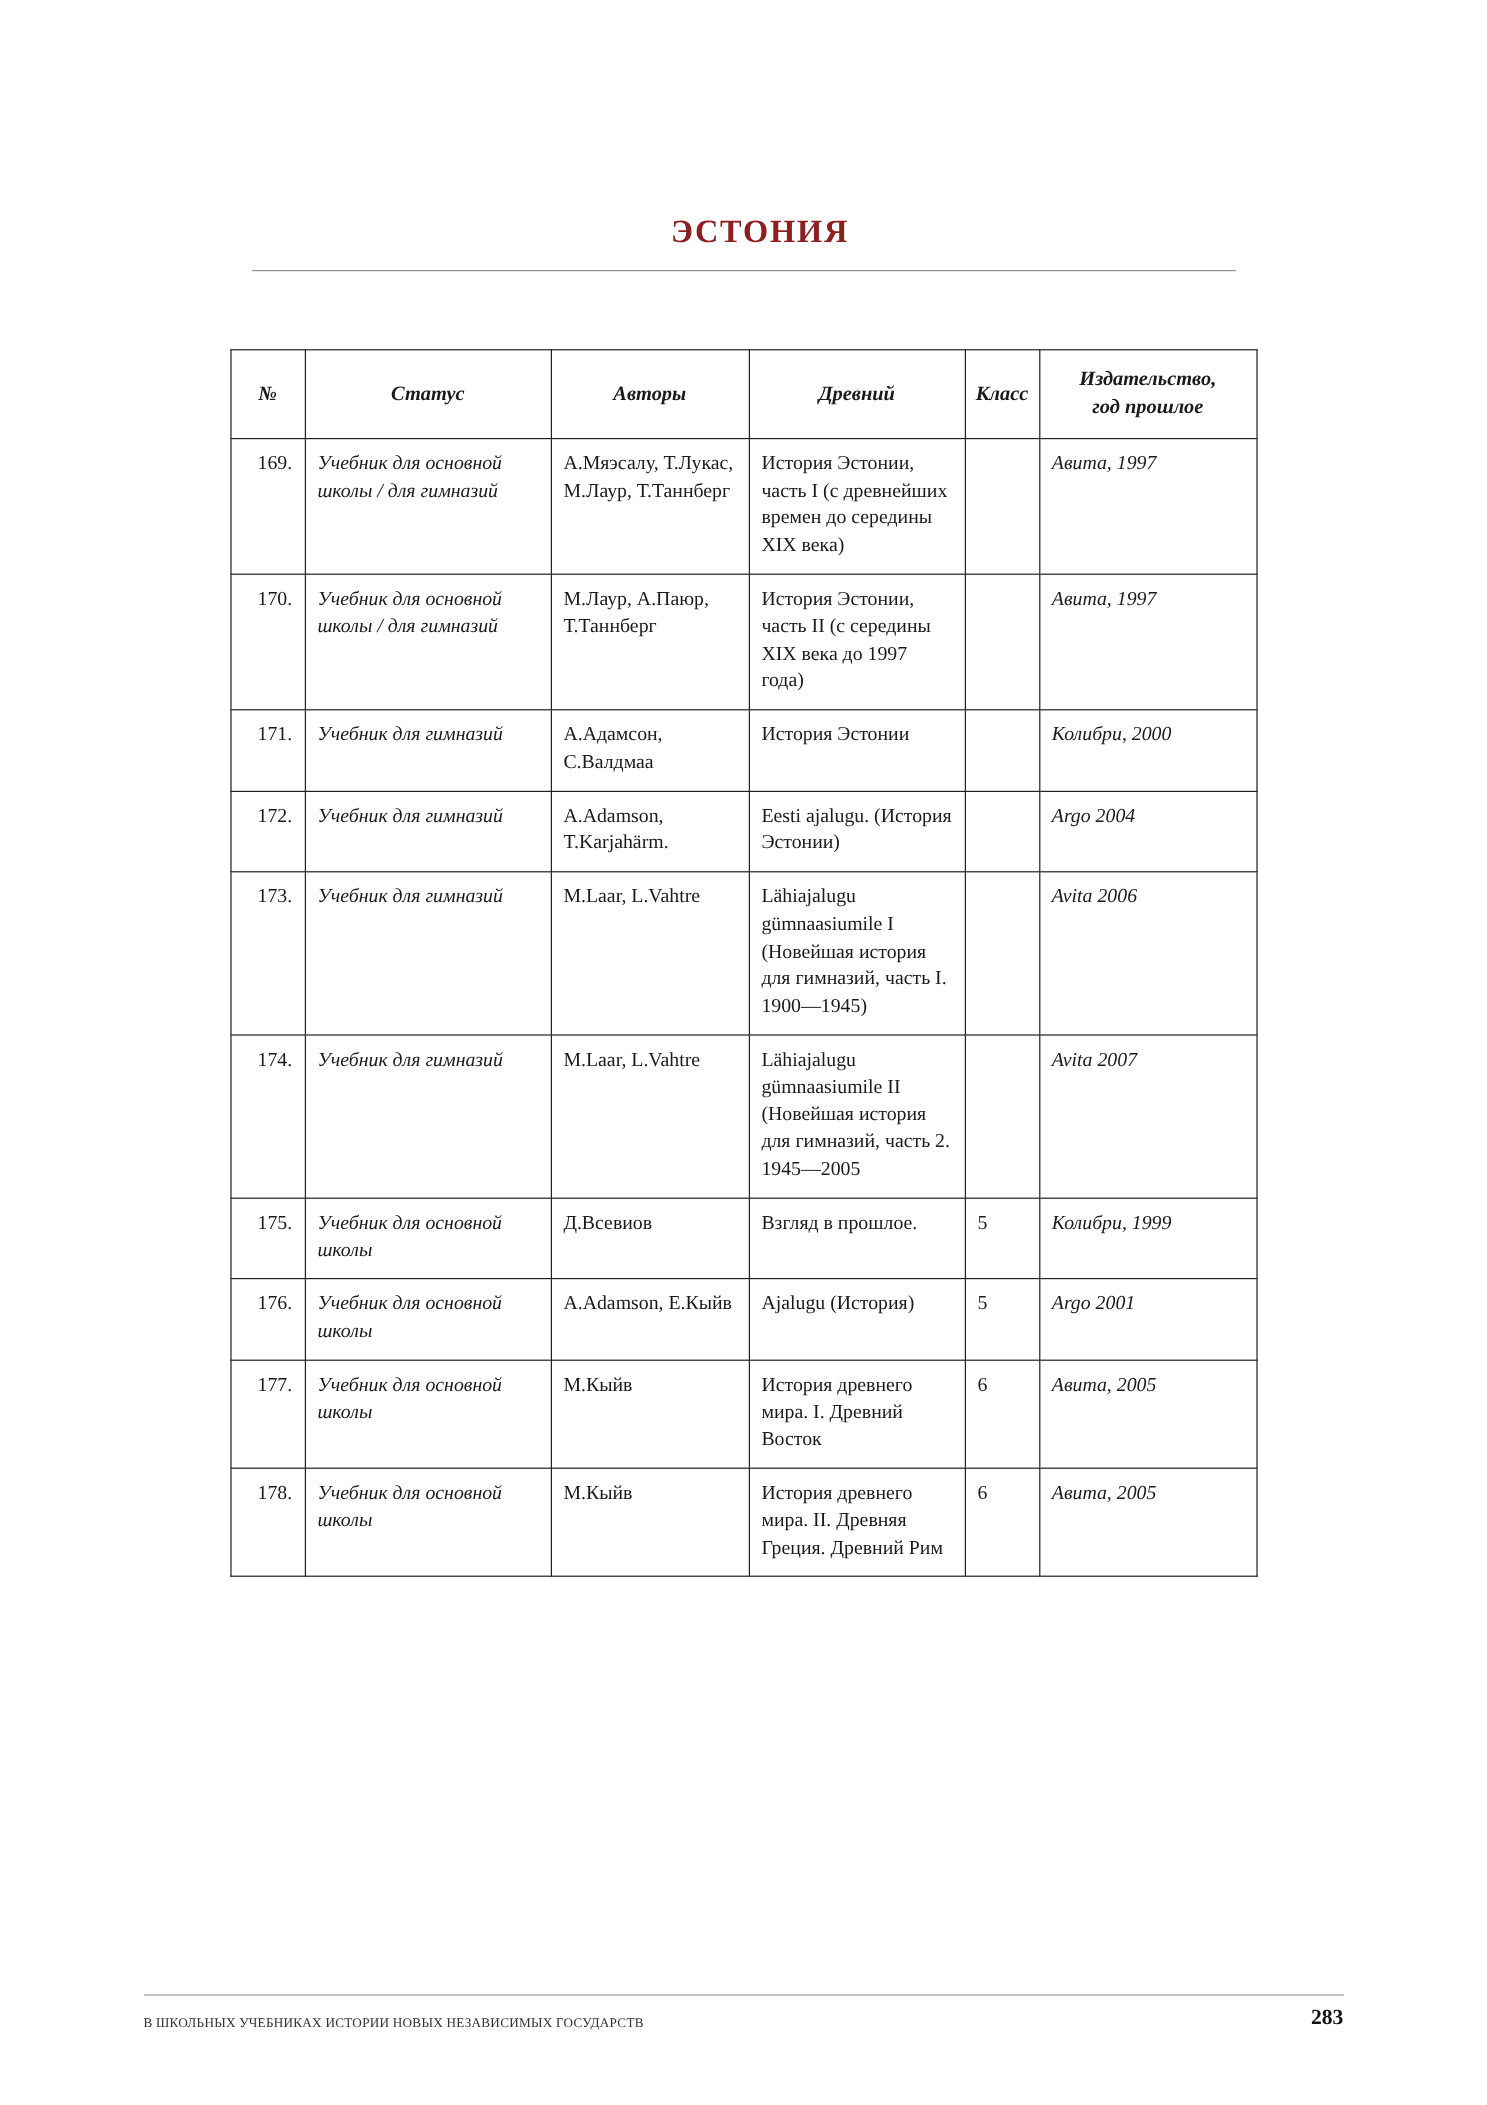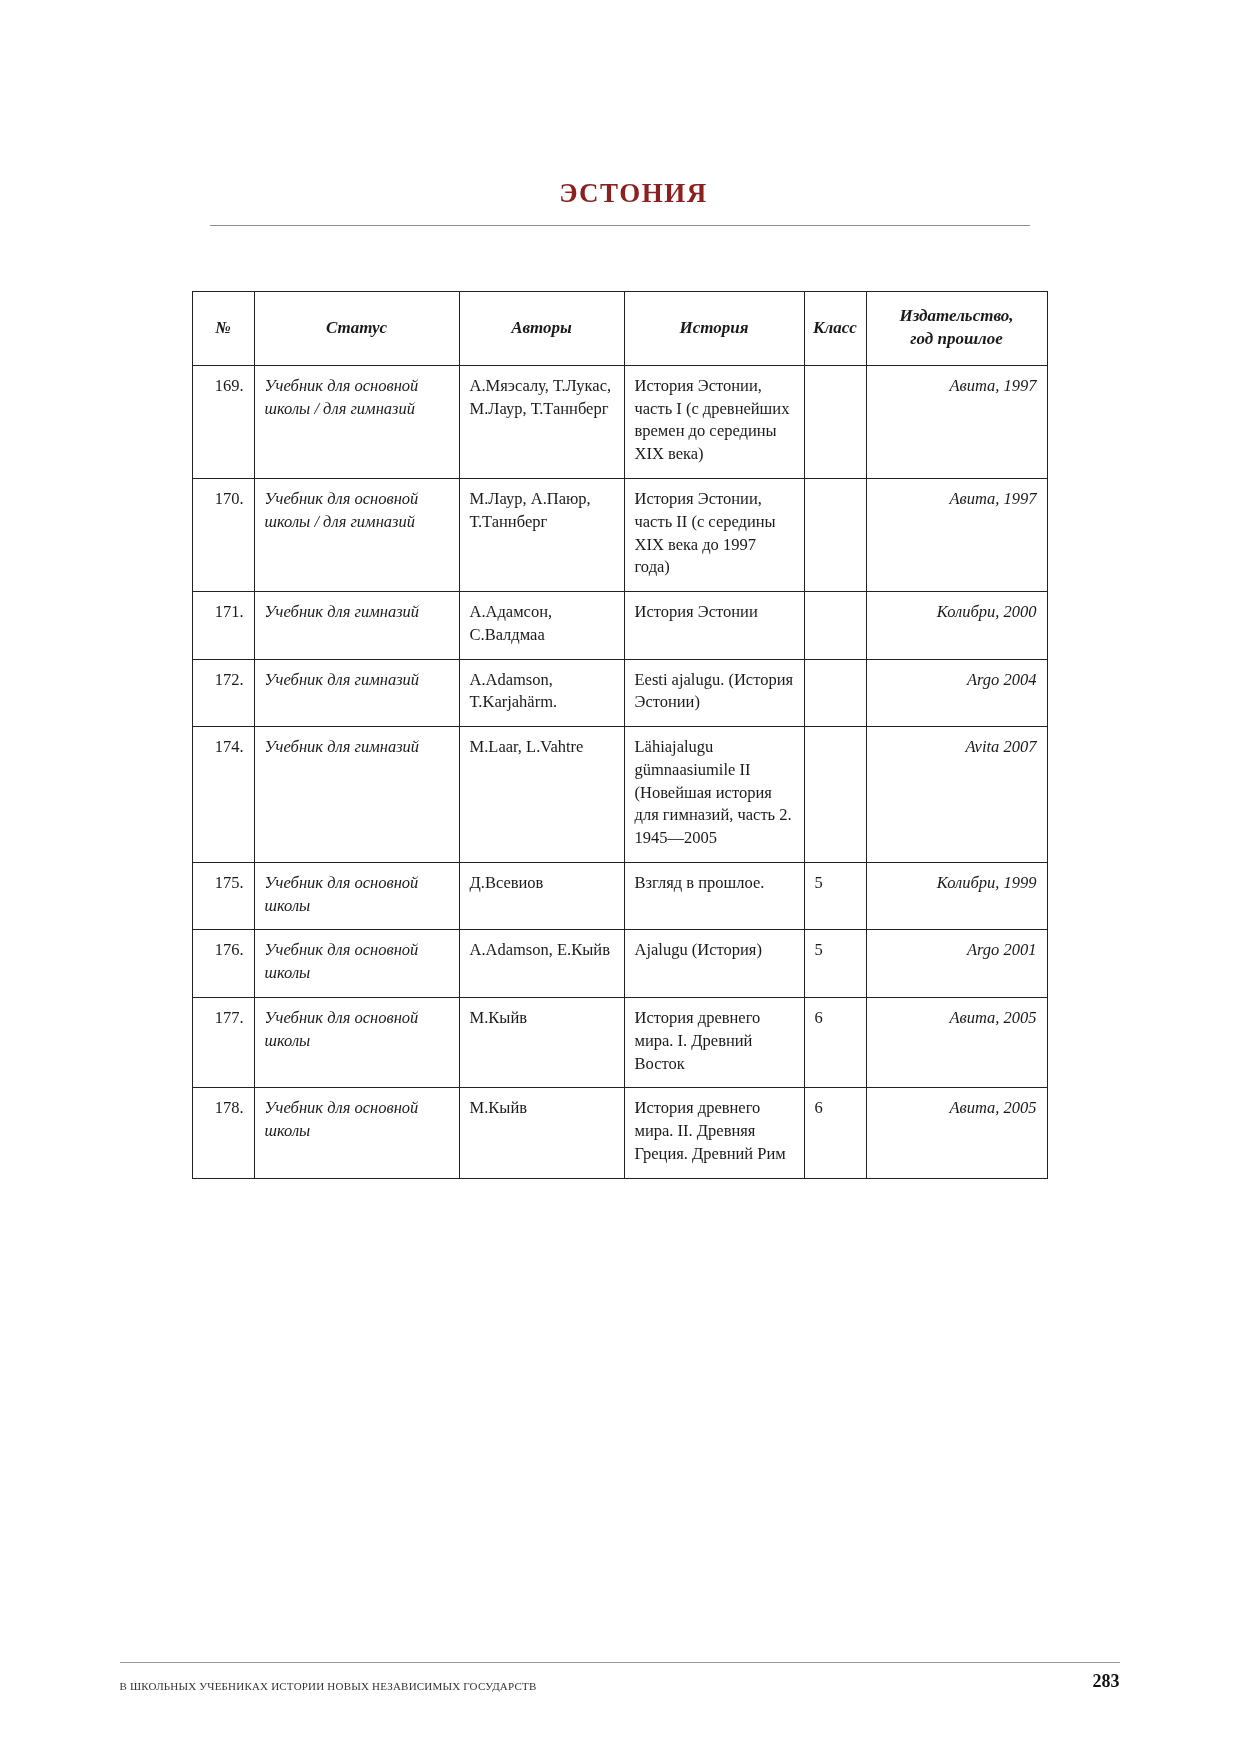--- a/index.html
+++ b/index.html
@@ -72,21 +72,20 @@
   }
   td.authors, td.name {
     font-style: normal;
   }
   td.klass {
     font-style: normal;
     text-align: left;
   }
   td.pub {
     font-style: italic;
-    text-align: right;
   }
   .footer {
     position: absolute;
     left: 0;
     right: 0;
     bottom: 52px;
     height: 40px;
   }
   .footer-rule {
     width: 1000px;
@@ -128,21 +127,21 @@
       <col class="c-authors">
       <col class="c-name">
       <col class="c-class">
       <col class="c-pub">
     </colgroup>
     <thead>
       <tr>
         <th>№</th>
         <th>Статус</th>
         <th>Авторы</th>
-        <th>История</th>
+        <th>Древний</th>
         <th>Класс</th>
         <th>
           <div>Издательство,</div>
           <div>год прошлое</div>
         </th>
       </tr>
     </thead>
     <tbody>
         <tr>
           <td class="num">169.</td>
@@ -170,20 +169,28 @@
         </tr>
         <tr>
           <td class="num">172.</td>
           <td class="status">Учебник для гимназий</td>
           <td class="authors">A.Adamson, T.Karjahärm.</td>
           <td class="name">Eesti ajalugu. (История Эстонии)</td>
           <td class="klass"></td>
           <td class="pub">Argo 2004</td>
         </tr>
         <tr>
+          <td class="num">173.</td>
+          <td class="status">Учебник для гимназий</td>
+          <td class="authors">M.Laar, L.Vahtre</td>
+          <td class="name">Lähiajalugu gümnaasiumile I (Новейшая история для гимназий, часть I. 1900—1945)</td>
+          <td class="klass"></td>
+          <td class="pub">Avita 2006</td>
+        </tr>
+        <tr>
           <td class="num">174.</td>
           <td class="status">Учебник для гимназий</td>
           <td class="authors">M.Laar, L.Vahtre</td>
           <td class="name">Lähiajalugu gümnaasiumile II (Новейшая история для гимназий, часть 2. 1945—2005</td>
           <td class="klass"></td>
           <td class="pub">Avita 2007</td>
         </tr>
         <tr>
           <td class="num">175.</td>
           <td class="status">Учебник для основной школы</td>

